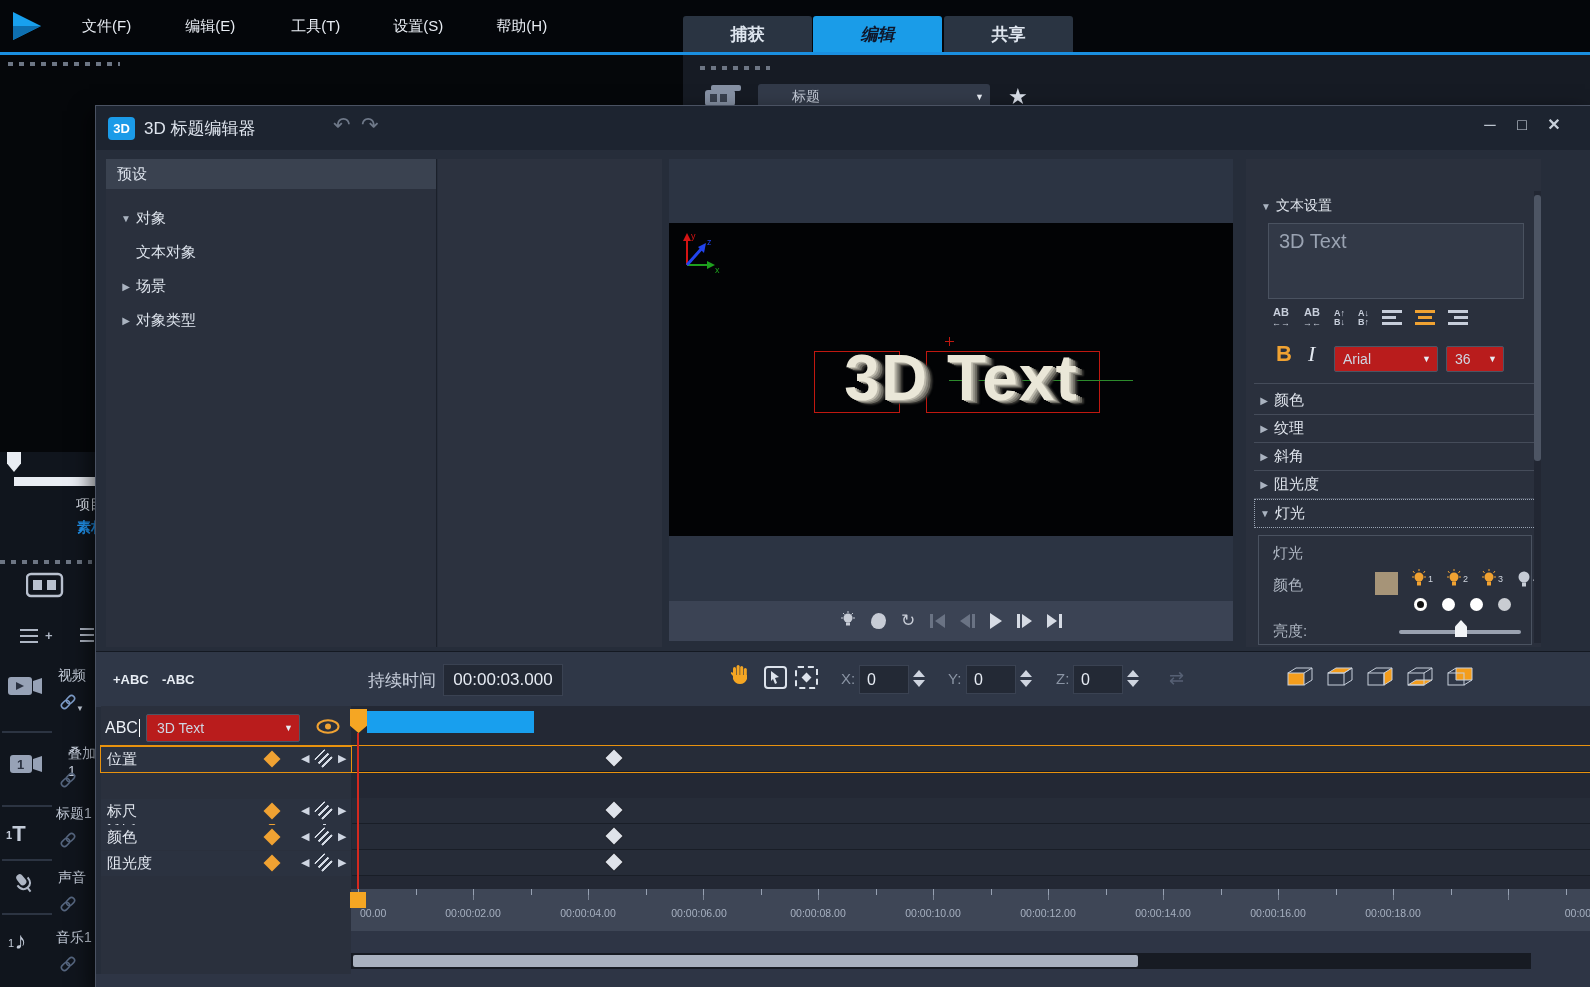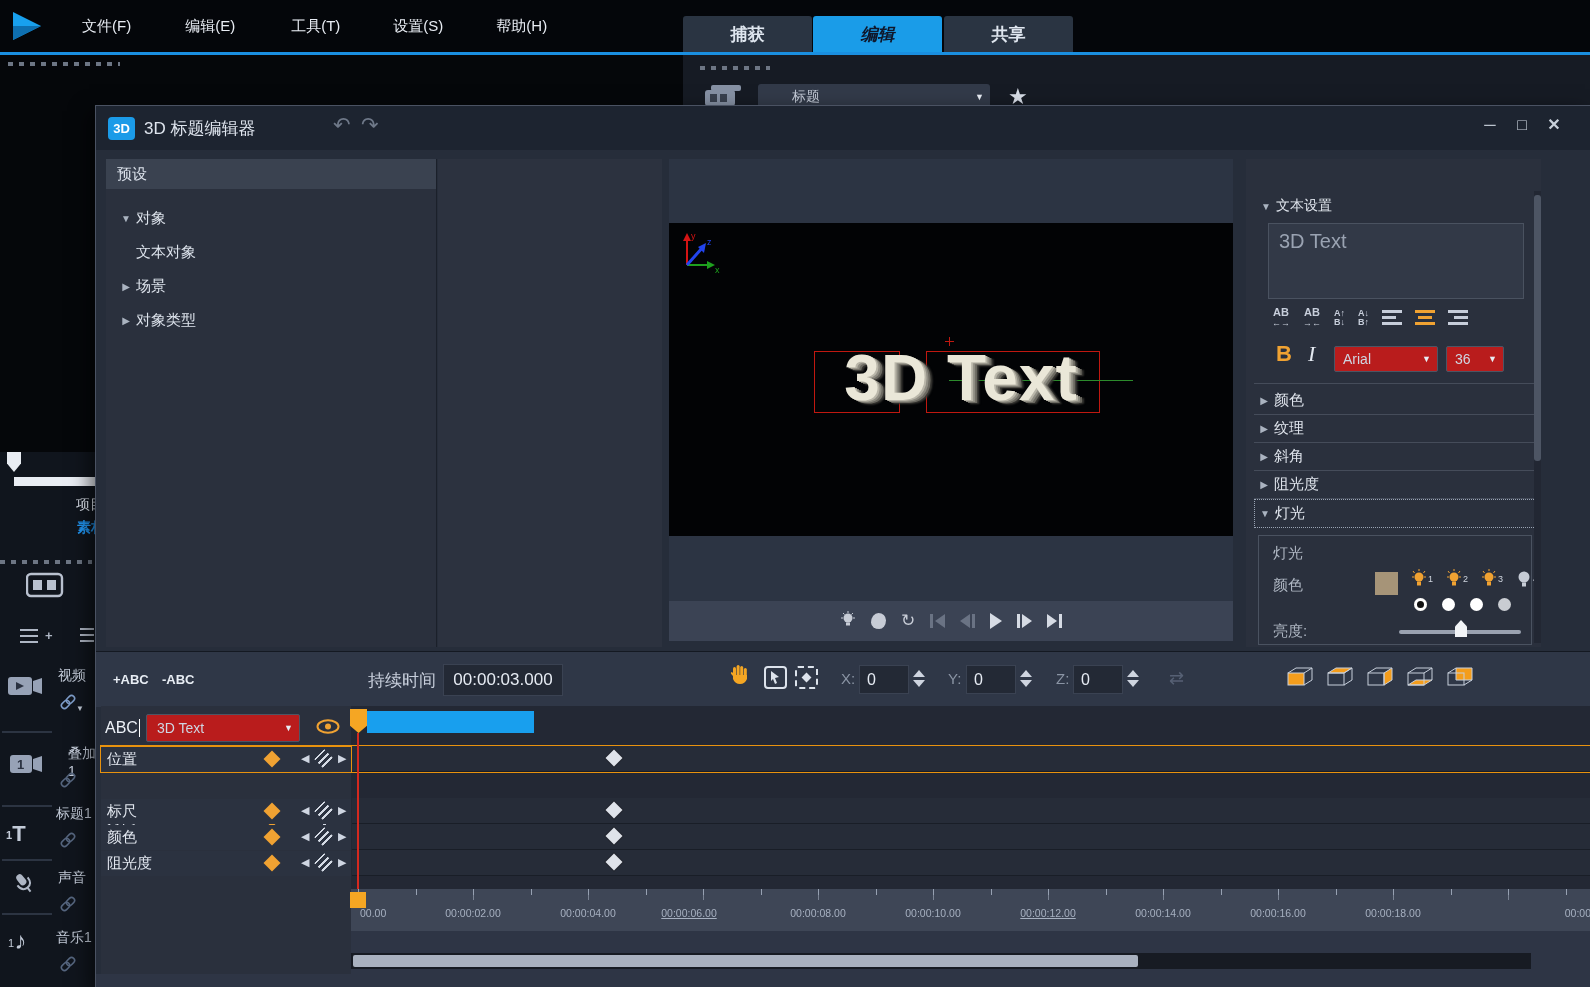--- a/index.html
+++ b/index.html
@@ -605,24 +605,24 @@
           <span class="ab dia wh kfdot" style="left:256px;"></span>
         </div>
     </div>
 
     <div class="ab" style="left:261px;top:627px;width:2px;height:160px;background:#d4291f;"></div>
 
     <div class="ab ruler" style="left:255px;top:783px;width:1240px;height:42px;">
       <span class="rlabel" style="left:9px;width:60px;text-align:left;">00.00</span>
       <span class="rlabel" style="left:77px;">00:00:02.00</span>
       <span class="rlabel" style="left:192px;">00:00:04.00</span>
-      <span class="rlabel" style="left:293px;text-decoration:underline;">00:00:06.00</span>
+      <span class="rlabel" style="left:303px;">00:00:06.00</span>
       <span class="rlabel" style="left:422px;">00:00:08.00</span>
       <span class="rlabel" style="left:537px;">00:00:10.00</span>
-      <span class="rlabel" style="left:652px;text-decoration:underline;">00:00:12.00</span>
+      <span class="rlabel" style="left:652px;">00:00:12.00</span>
       <span class="rlabel" style="left:767px;">00:00:14.00</span>
       <span class="rlabel" style="left:882px;">00:00:16.00</span>
       <span class="rlabel" style="left:997px;">00:00:18.00</span>
       <span class="rlabel" style="left:1195px;width:45px;text-align:right;">00:00</span>
     </div>
     <div class="ab" style="left:254px;top:786px;width:16px;height:16px;background:#f5a623;"></div>
 
     <div class="ab" style="left:255px;top:825px;width:1240px;height:43px;background:#2e3545;"></div>
     <div class="ab" style="left:255px;top:847px;width:1180px;height:16px;background:#171b23;">
       <div class="ab" style="left:2px;top:2px;width:785px;height:12px;background:#a9b1bf;border-radius:2px;"></div>

